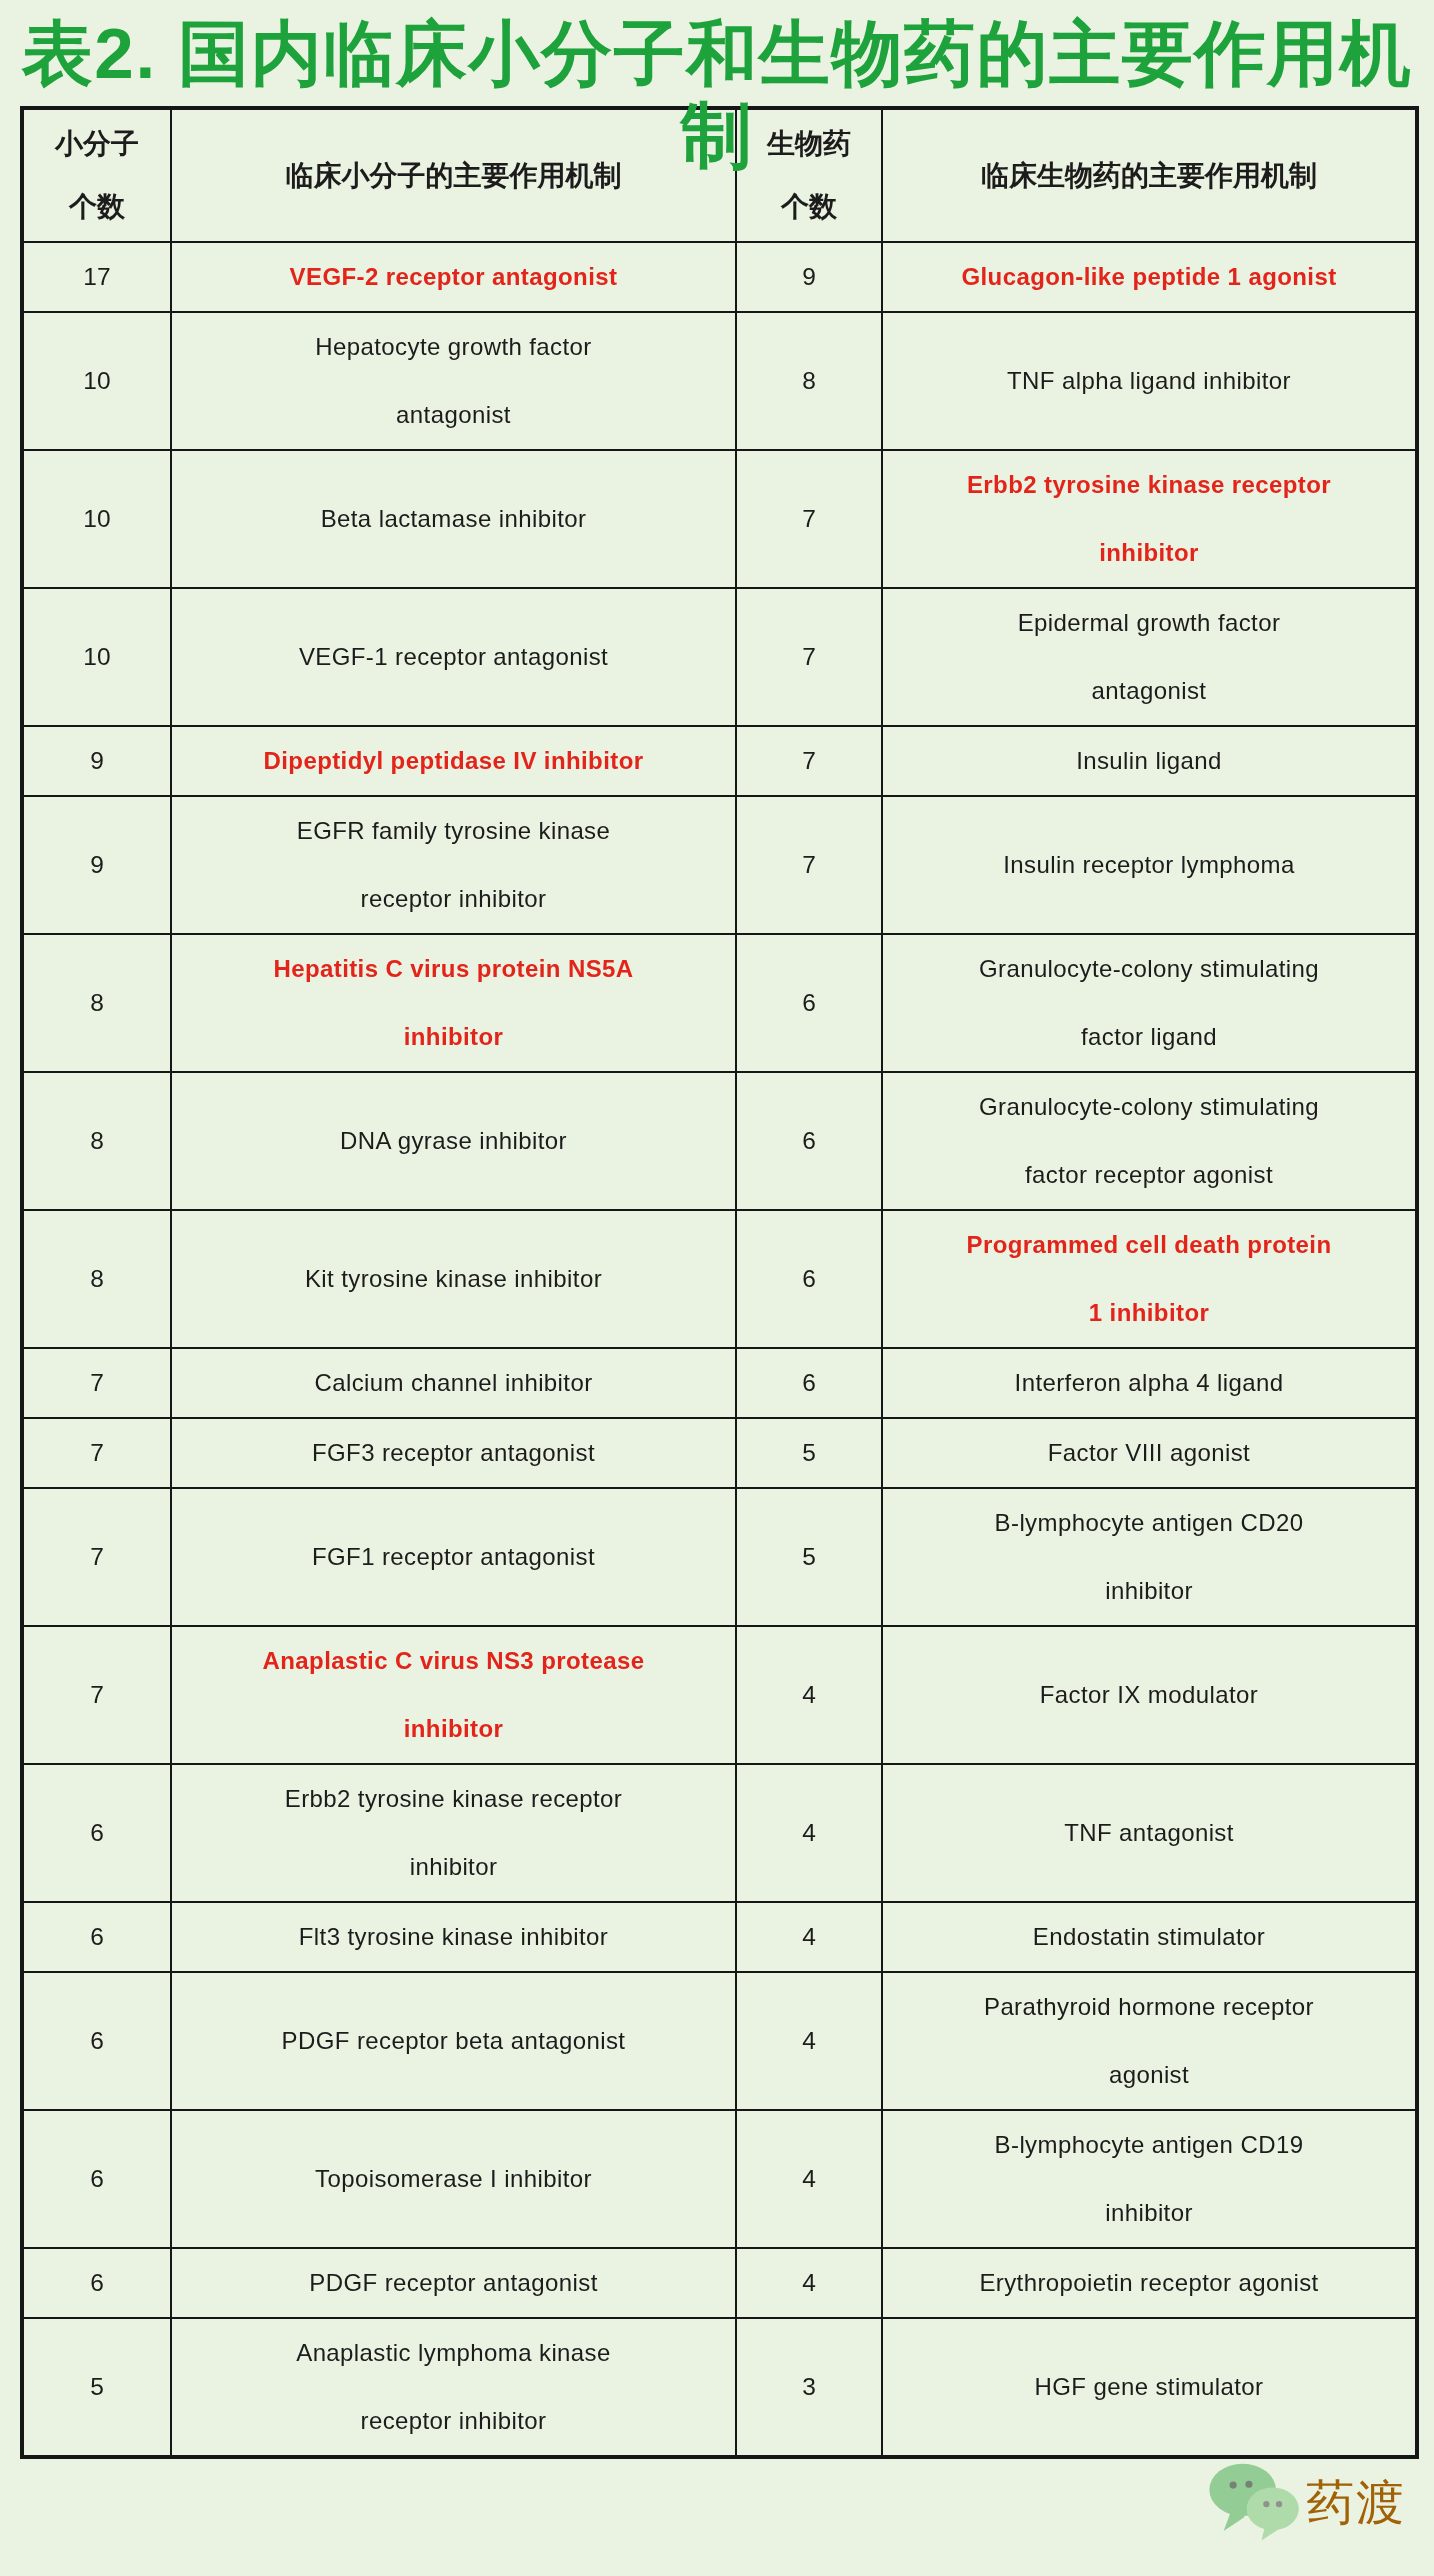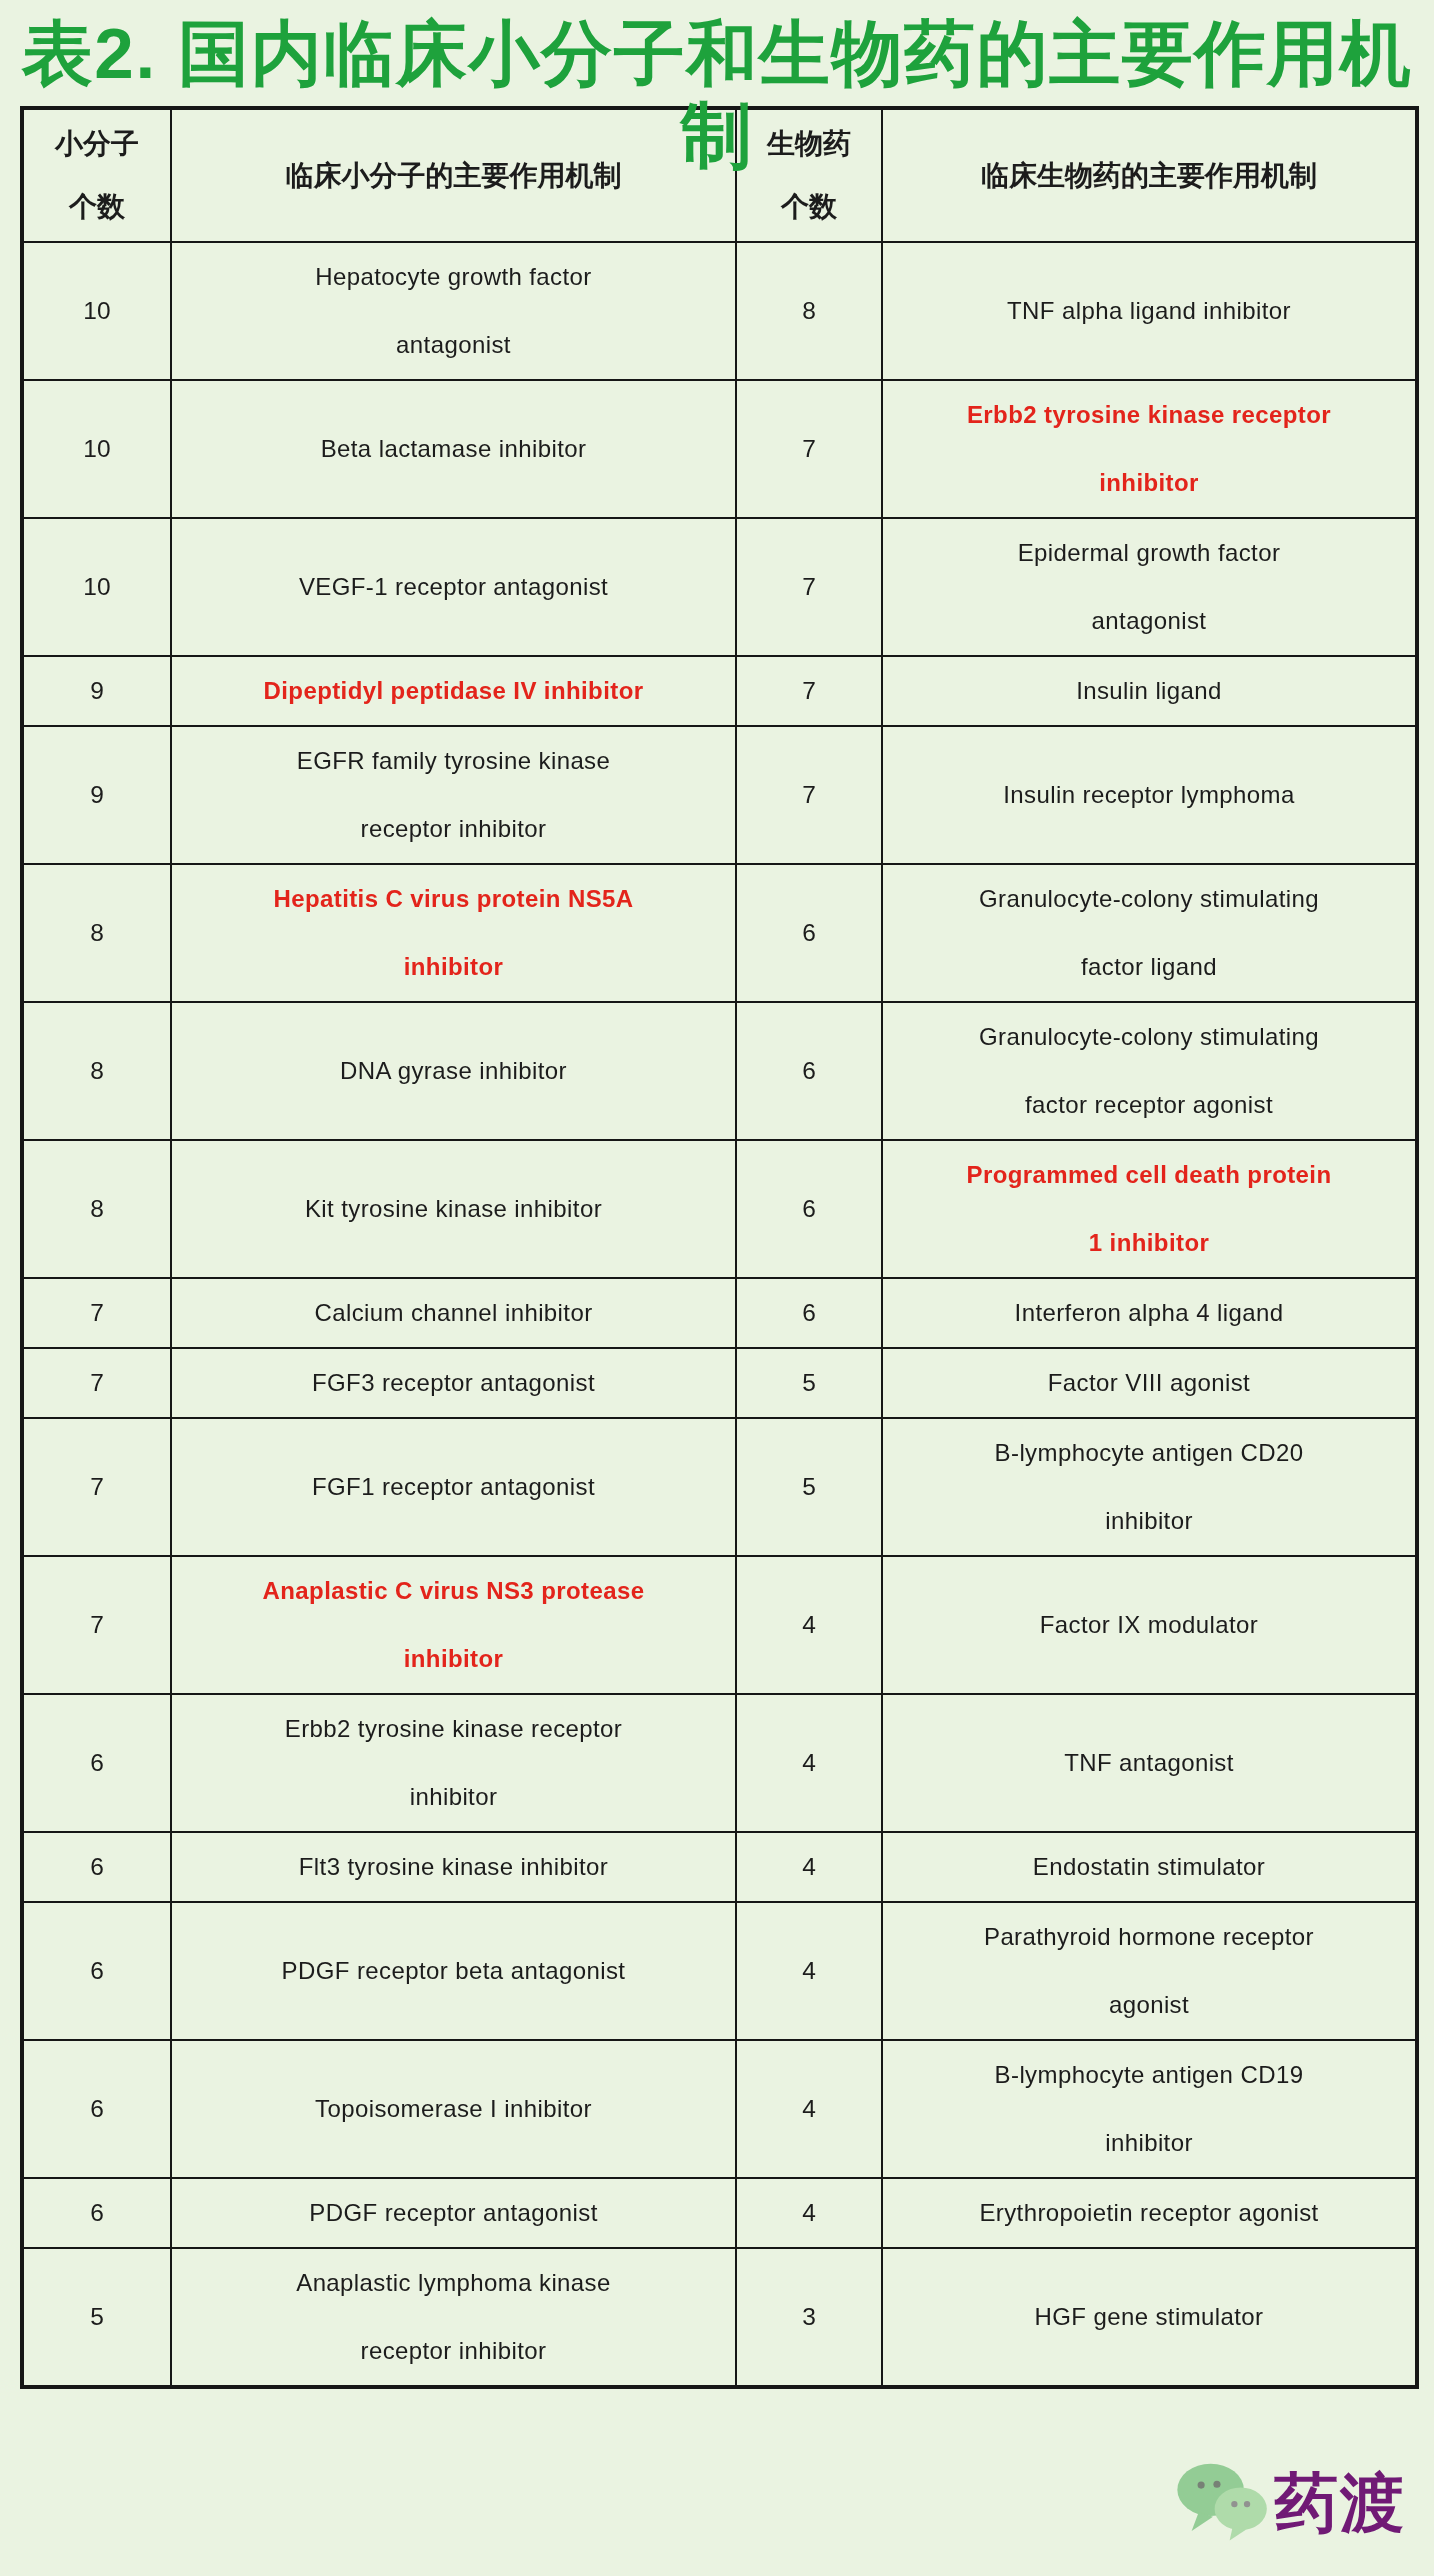--- a/index.html
+++ b/index.html
@@ -65,23 +65,23 @@
     position:absolute;
     top:2458px;
     right:28.5px;
     display:flex;
     align-items:center;
     gap:4.8px;
     pointer-events:none;
   }
   .watermark svg{opacity:0.92;}
   .brand{
-    font-size:64px;
-    font-weight:bold;
-    color:#701a75;
+    font-size:48px;
+    font-weight:normal;
+    color:#a16207;
     line-height:1;
     letter-spacing:1.6px;
   }
 </style>
 </head>
 <body>
 
 <div class="page">
 
   <h1 class="title">表2. 国内临床小分子和生物药的主要作用机制</h1>
@@ -98,20 +98,26 @@
         <th>小分子
 个数</th>
         <th>临床小分子的主要作用机制</th>
         <th>生物药
 个数</th>
         <th>临床生物药的主要作用机制</th>
       </tr>
     </thead>
     <tbody id="table-body">
         <tr>
+          <td class="count-cell">17</td>
+          <td class="mech-cell red">VEGF-2 receptor antagonist</td>
+          <td class="count-cell">9</td>
+          <td class="mech-cell red">Glucagon-like peptide 1 agonist</td>
+        </tr>
+        <tr>
           <td class="count-cell">10</td>
           <td class="mech-cell">Hepatocyte growth factor
 antagonist</td>
           <td class="count-cell">8</td>
           <td class="mech-cell">TNF alpha ligand inhibitor</td>
         </tr>
         <tr>
           <td class="count-cell">10</td>
           <td class="mech-cell">Beta lactamase inhibitor</td>
           <td class="count-cell">7</td>

